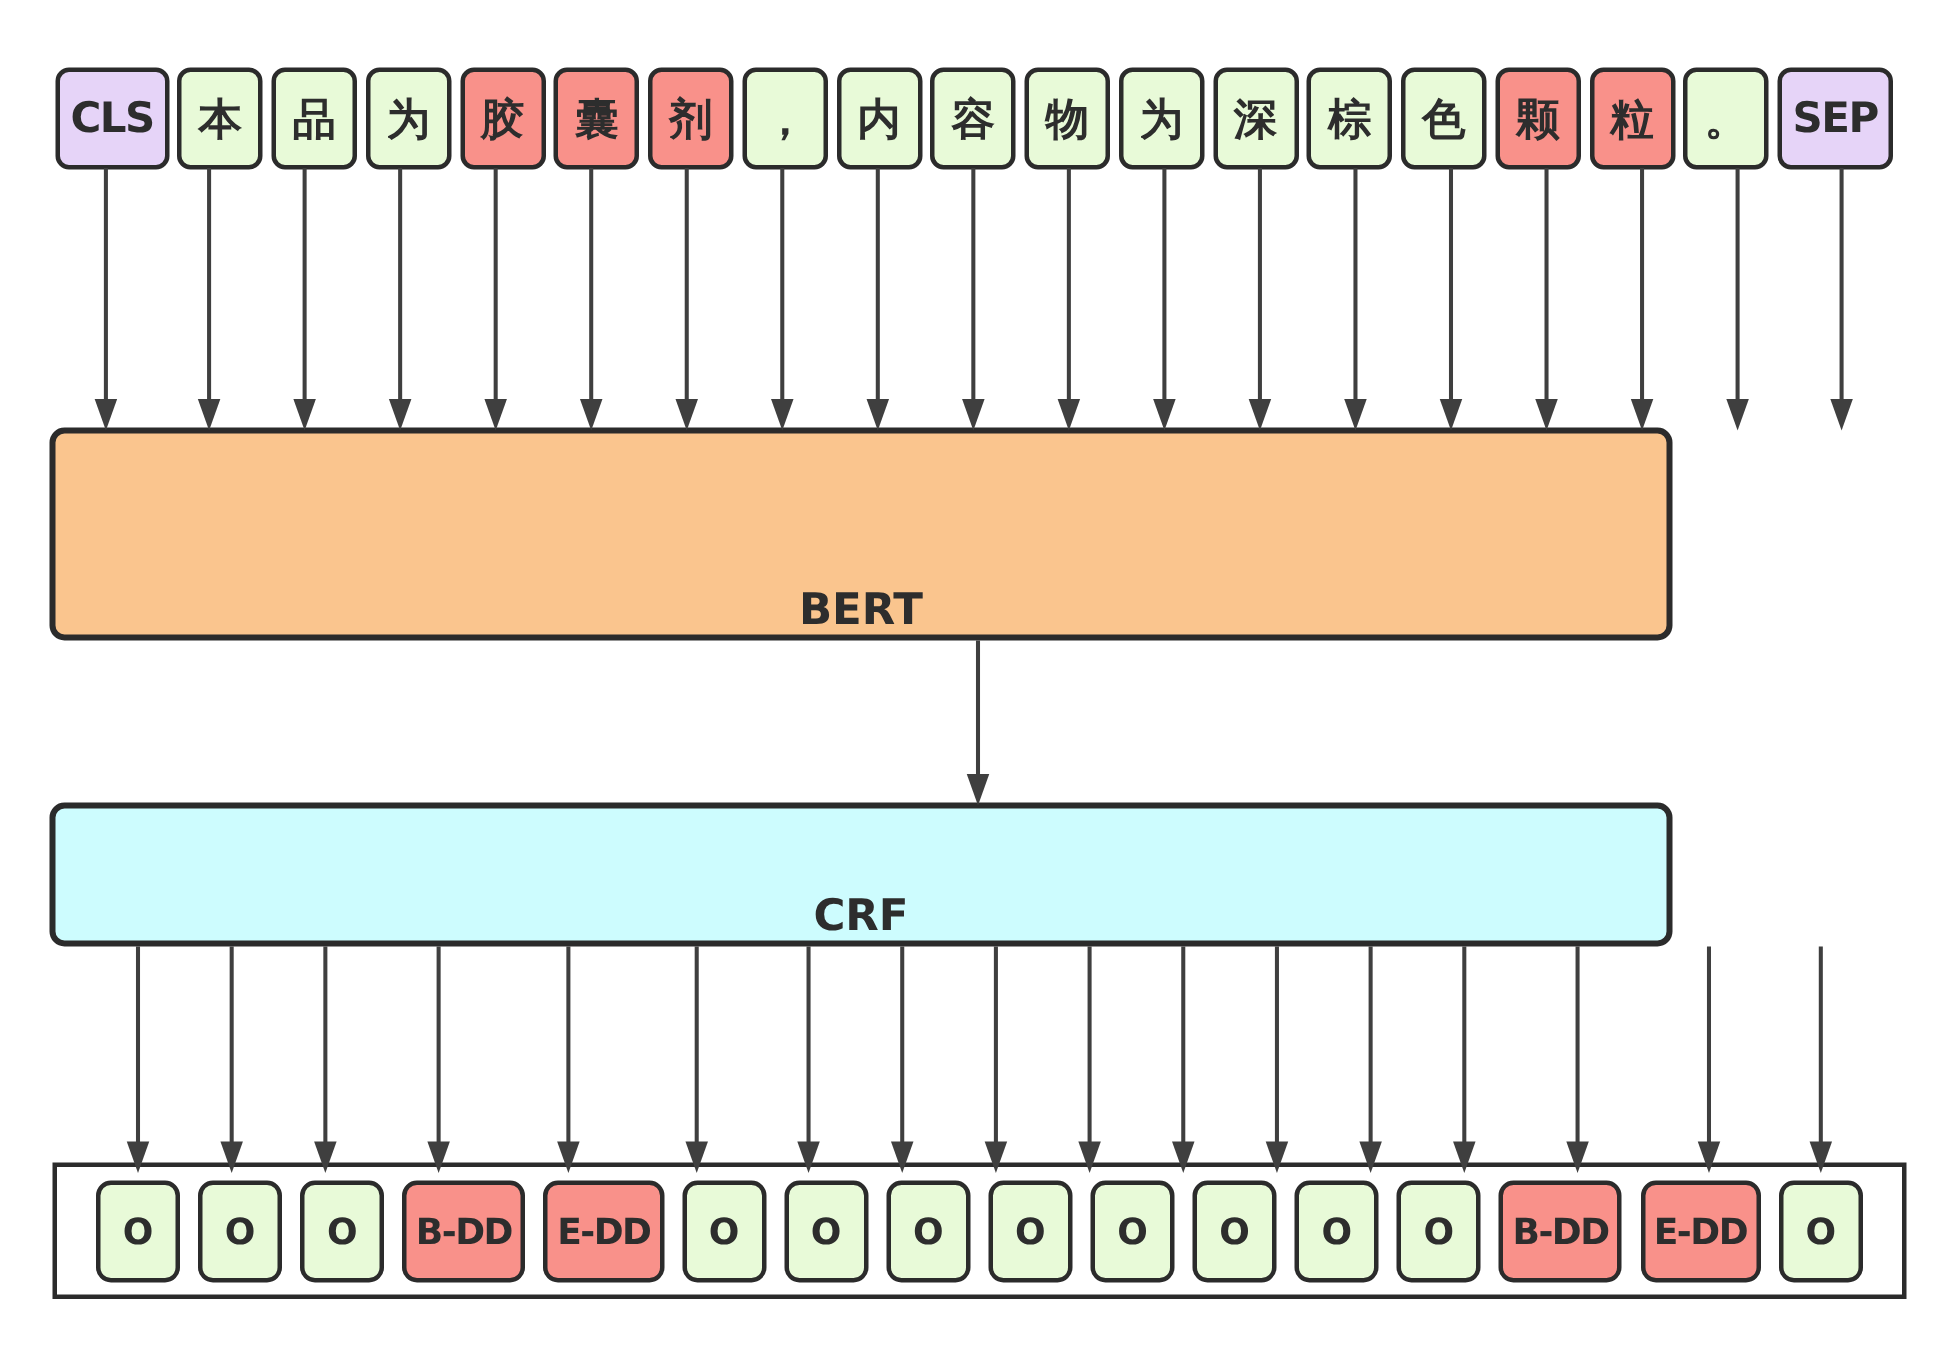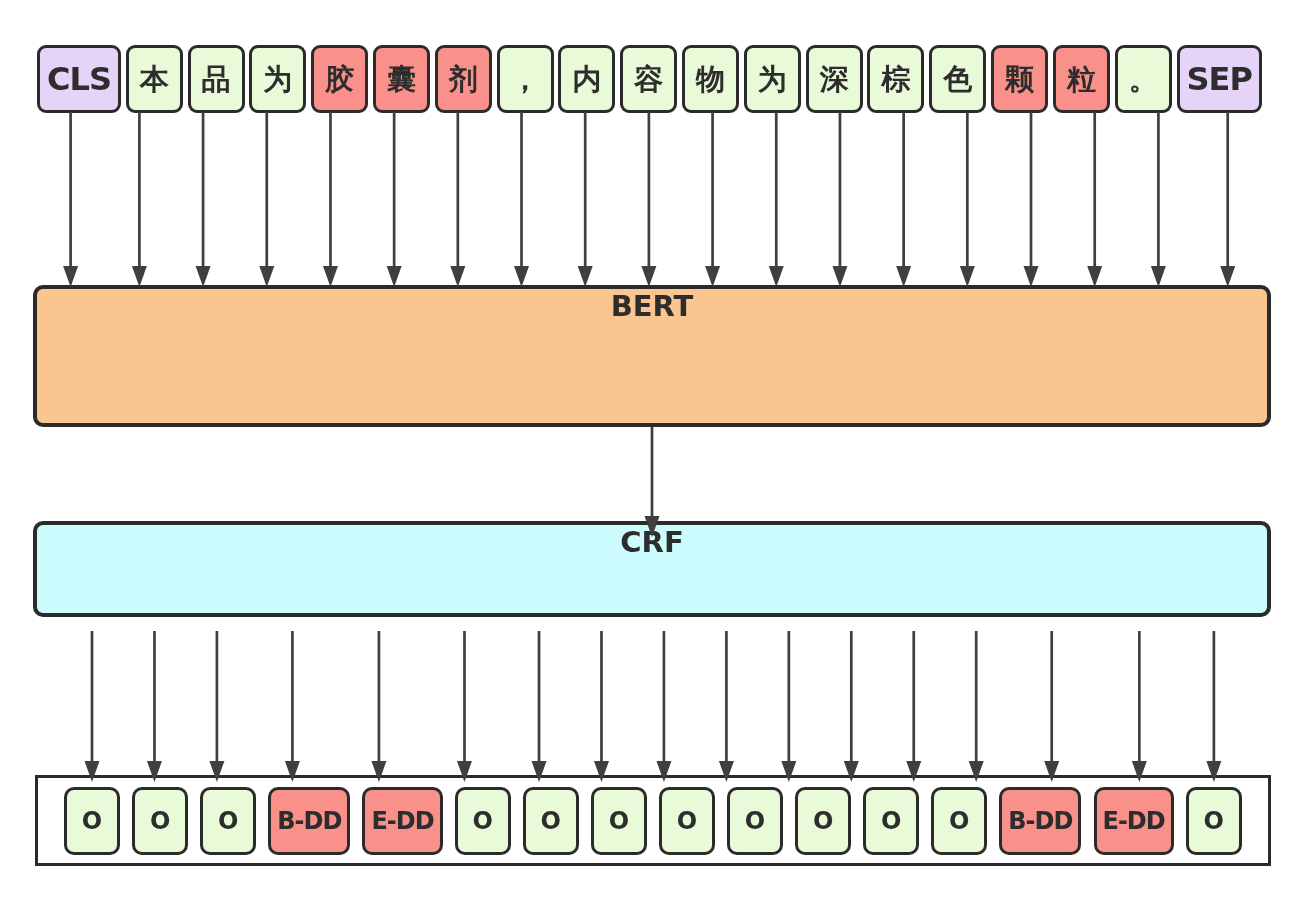--- a/index.html
+++ b/index.html
@@ -34,42 +34,42 @@
     justify-content: center;
     font-size: 29px;
     font-weight: bold;
     background: var(--normal-fill);
     line-height: 1;
   }
   .token.special {
     width: auto;
     min-width: 62px;
     padding: 0 7px;
-    font-size: 32px;
+    font-size: 28px;
     letter-spacing: -1px;
     background: var(--special-fill);
   }
   .token.entity { background: var(--entity-fill); }
 
   
   .layer {
     position: absolute;
     left: 33px;
-    width: 1238px;
+    width: 1082px;
     box-sizing: border-box;
     border: 4px solid var(--border);
     border-radius: 10px;
     display: flex;
-    align-items: flex-start;
+    align-items: flex-end;
     justify-content: center;
     font-size: 29px;
     font-weight: bold;
   }
   .layer.bert { top: 285px; height: 142px; background: var(--bert-fill); }
-  .layer.crf  { top: 521px; height:  96px; background: var(--crf-fill);  }
+  .layer.crf  { top: 535px; height:  96px; background: var(--crf-fill);  }
 
   
   .output-container {
     position: absolute;
     left: 35px;
     top: 775px;
     width: 1236px;
     height: 91px;
     box-sizing: border-box;
     border: 3px solid var(--border);

